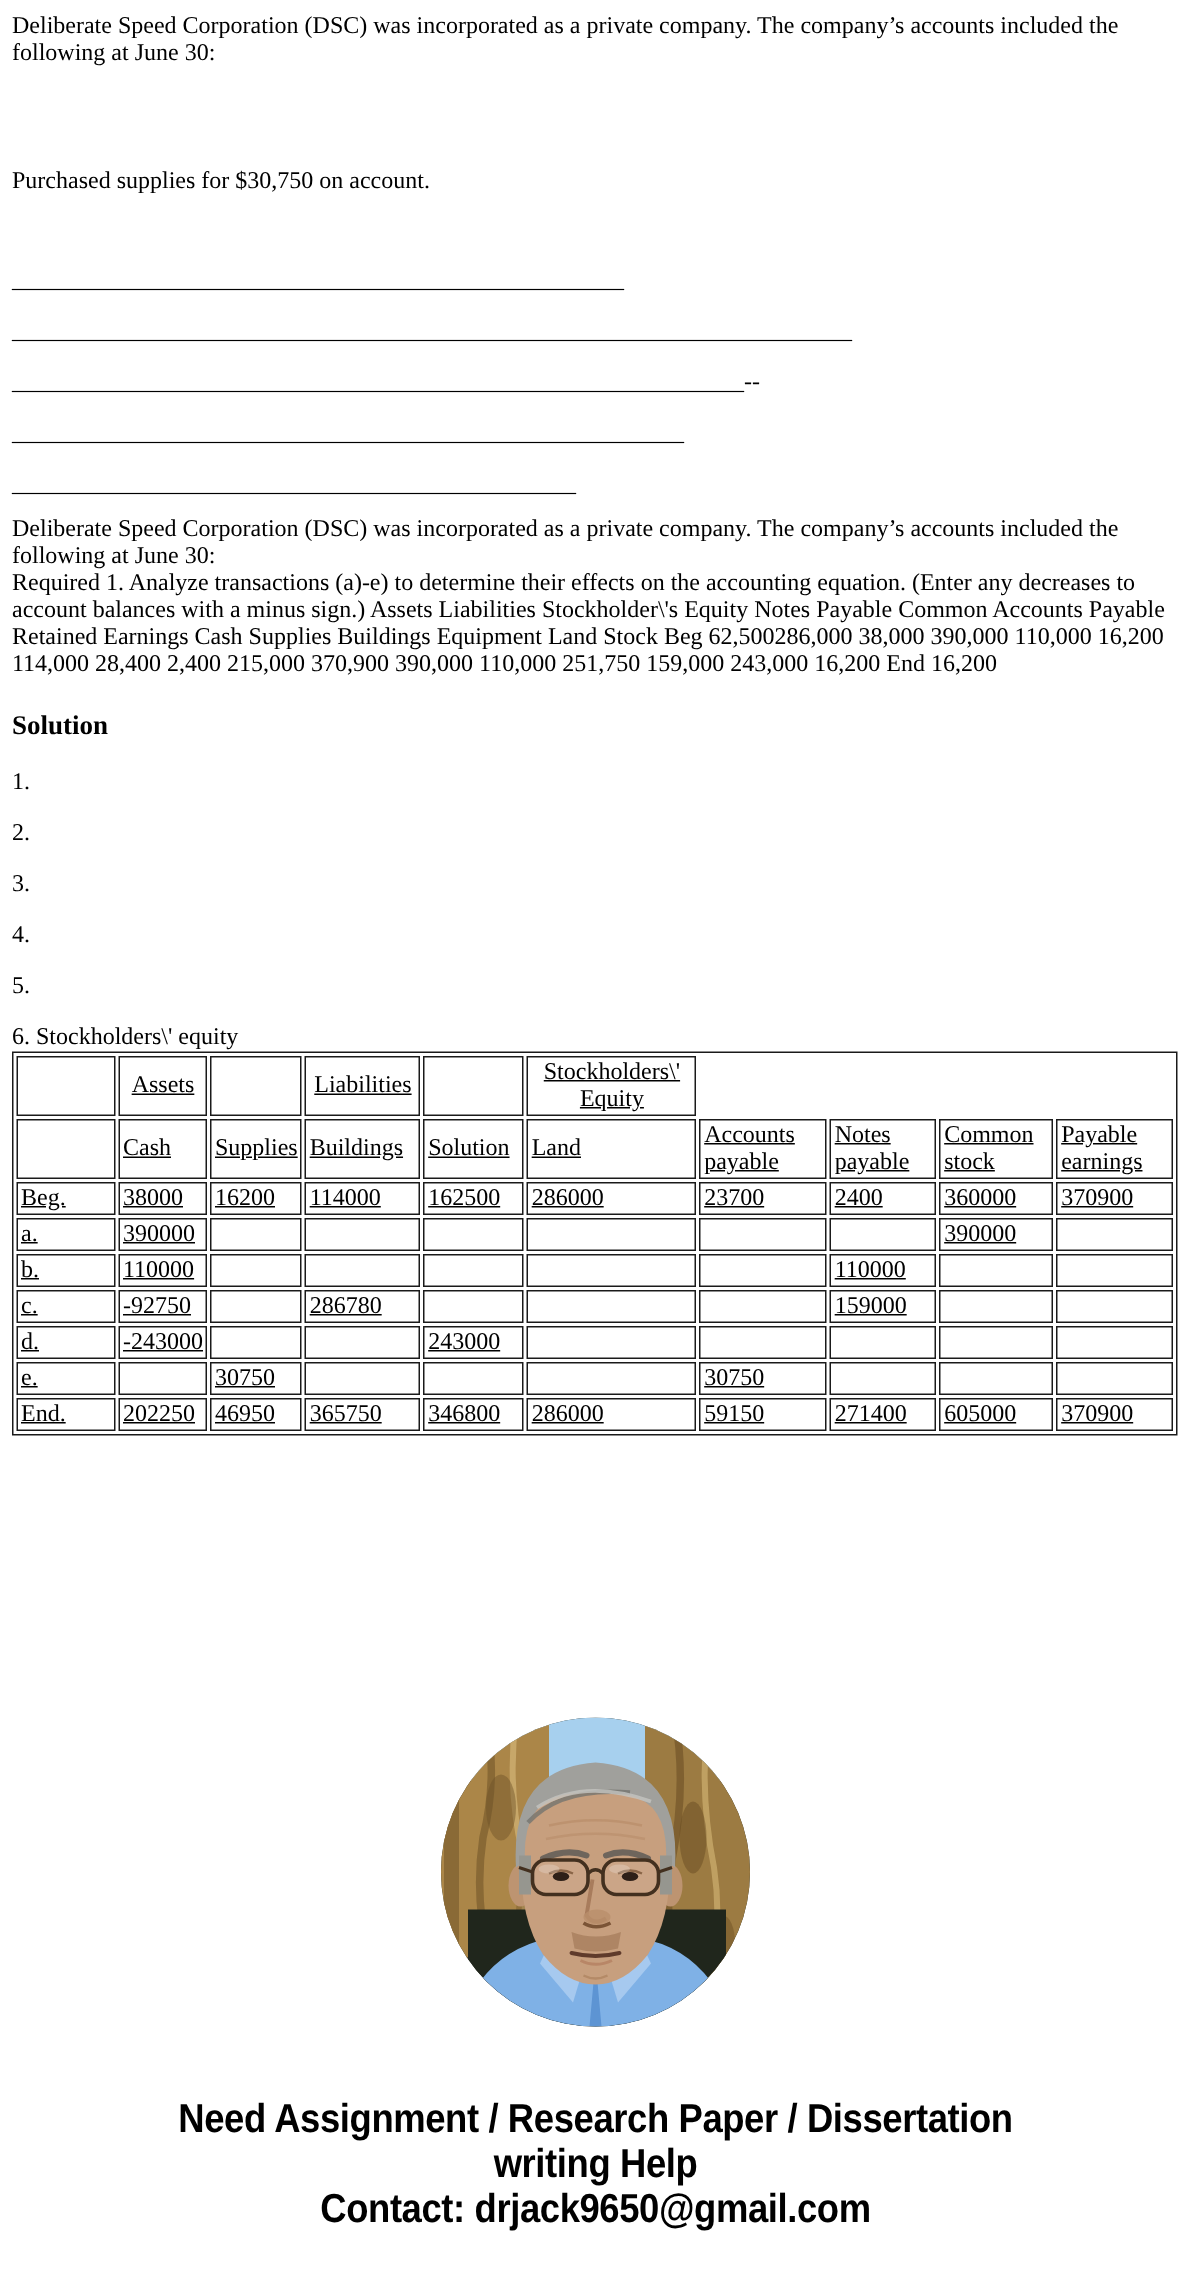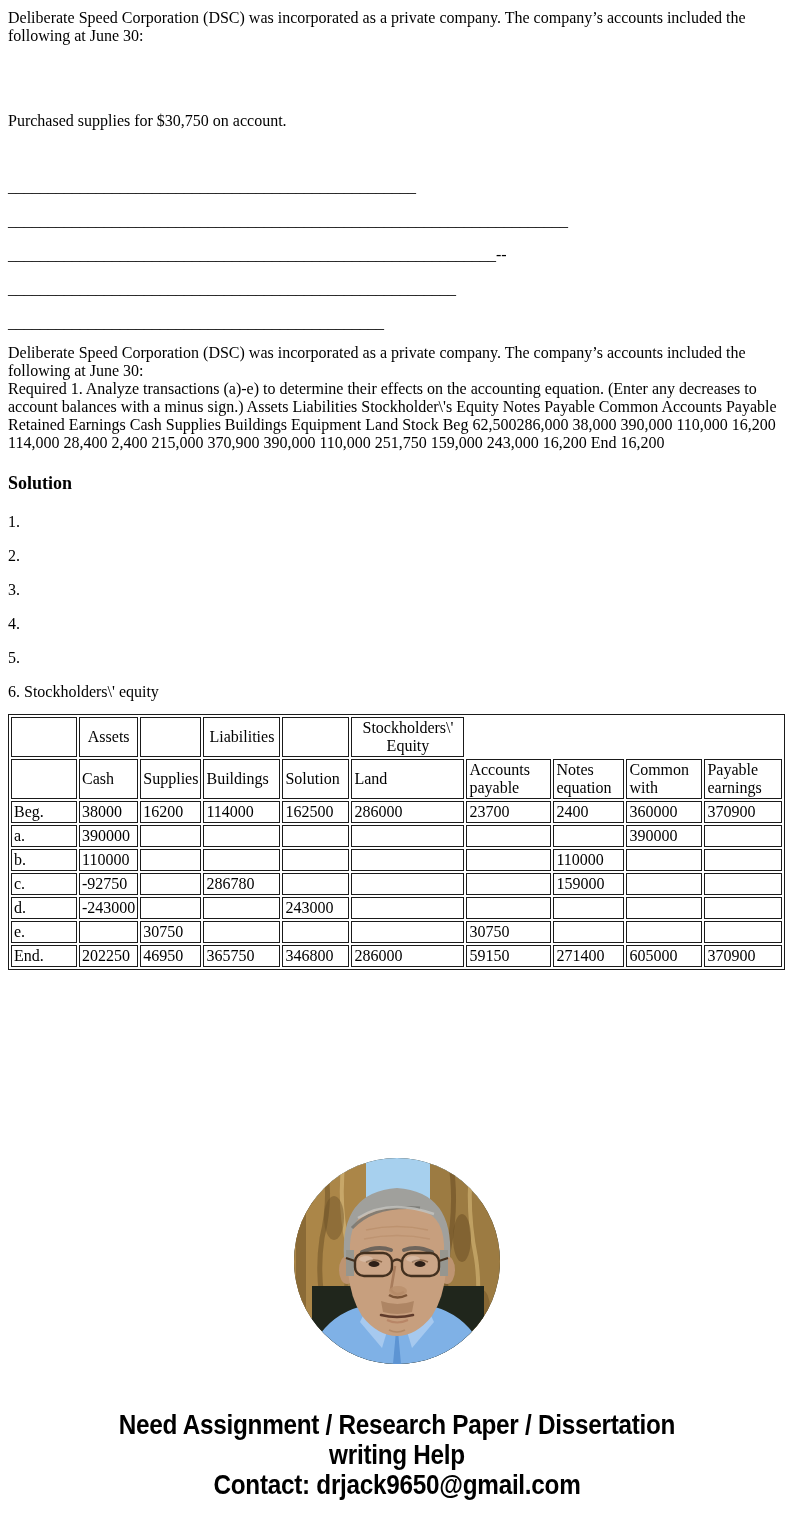--- a/index.html
+++ b/index.html
@@ -15,25 +15,26 @@
   .blockflow { line-height: 18px; margin: 0; }
   #purchase   { margin-top: 67px; }
   .blank      { line-height: 18px; margin-top: 16px; white-space: nowrap; letter-spacing: 0; }
   #blank1     { margin-top: 48px; font-family: Liberation Serif, serif; }
   #para2block { margin-top: 12px; }
   #solution-heading { margin-top: 22px; font-size: 18px; font-weight: bold; line-height: 18px; }
   .item       { margin-top: 16px; line-height: 18px; }
   #item1      { margin-top: 21px; }
 
   table.acct {
-    margin-top: 13px;
+    margin-top: 0;
     border-collapse: separate;
     border-spacing: 2px;
     border: 1px solid #1a1a1a;
     font-size: 16px;
+    text-decoration: underline;
   }
   table.acct td {
     border: 1px solid #1a1a1a;
     padding: 1px 2px;
     line-height: 18px;
     vertical-align: middle;
     height: 18px;
     overflow: hidden;
   }
   td.grp { text-align: center; }
@@ -104,22 +105,22 @@
     <td class="grp">Stockholders\' Equity</td>
   </tr>
   <tr>
     <td></td>
     <td>Cash</td>
     <td>Supplies</td>
     <td>Buildings</td>
     <td>Solution</td>
     <td>Land</td>
     <td>Accounts payable</td>
-    <td>Notes equation</td>
-    <td>Common with</td>
+    <td>Notes payable</td>
+    <td>Common stock</td>
     <td>Payable earnings</td>
   </tr>
   <tr>
     <td>Beg.</td>
     <td>38000</td>
     <td>16200</td>
     <td>114000</td>
     <td>162500</td>
     <td>286000</td>
     <td>23700</td>

